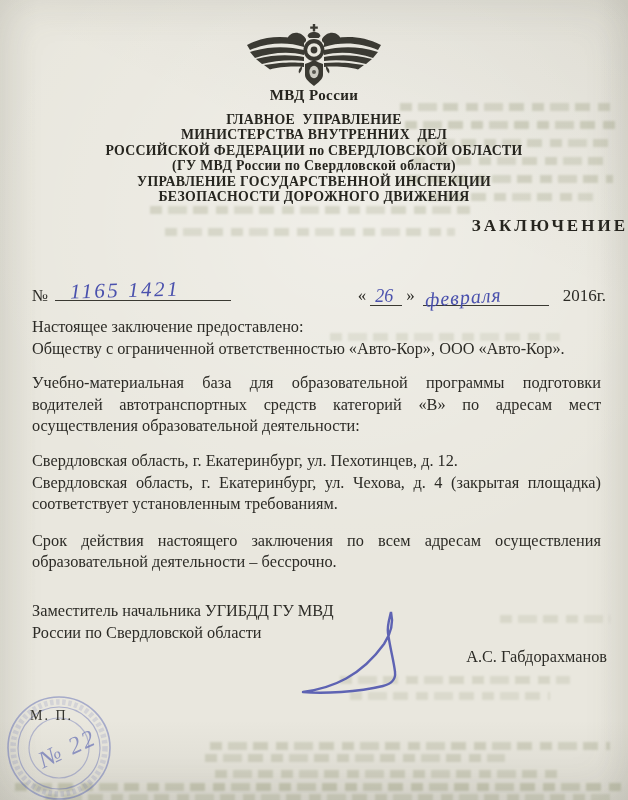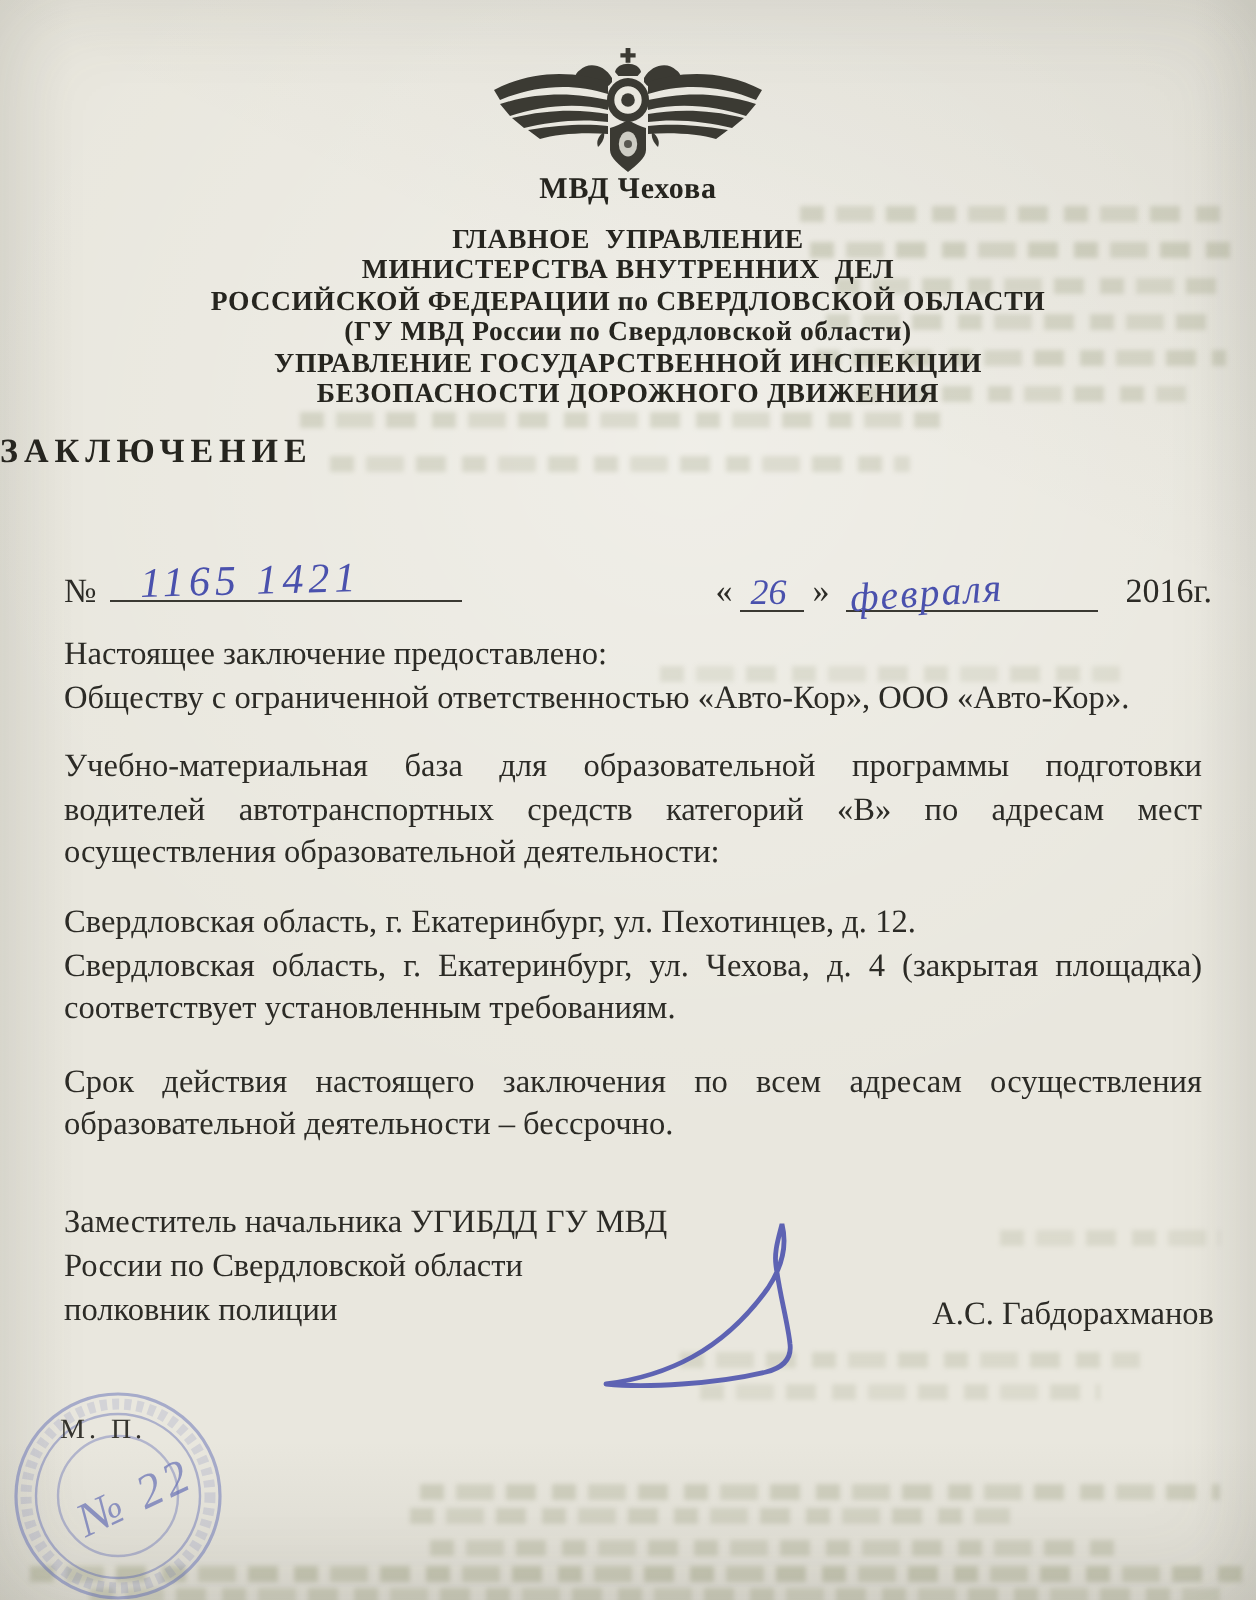--- a/index.html
+++ b/index.html
@@ -22,21 +22,21 @@
       rgba(148,152,118,.45) 18px 37px, rgba(148,152,118,0) 37px 43px,
       rgba(148,152,118,.55) 43px 58px, rgba(148,152,118,0) 58px 66px);
     filter:blur(1.2px);
   }
   .emblem{position:absolute;left:50%;top:24px;transform:translateX(-50%);}
   .logo-caption{position:absolute;top:87px;left:0;width:100%;text-align:center;
     font-weight:bold;font-size:15px;letter-spacing:.4px;color:#26251f;}
   .header-block{position:absolute;top:112px;left:0;width:100%;text-align:center;
     font-weight:bold;font-size:13.8px;line-height:15.4px;letter-spacing:.3px;color:#26251f;}
   .hdr-line{white-space:pre;}
-  .doc-title{position:absolute;top:216px;left:0;width:100%;text-align:left;
+  .doc-title{position:absolute;top:216px;left:0;width:100%;text-align:right;
     font-weight:bold;font-size:17px;letter-spacing:3px;color:#26251f;}
   .number-date-row{position:absolute;top:278px;left:32px;right:22px;height:34px;font-size:17px;}
   .doc-number{position:absolute;left:0;bottom:6px;}
   .number-blank{display:inline-block;width:176px;border-bottom:1.6px solid #3a3932;
     margin-left:7px;position:relative;vertical-align:baseline;height:20px;}
   .hand{font-style:italic;color:#4a51ad;font-family:"Liberation Serif",serif;}
   .hand-number{position:absolute;left:15px;bottom:-3px;font-size:21px;letter-spacing:2.5px;
     transform:rotate(-1.5deg);white-space:pre;}
   .doc-date{position:absolute;right:0;bottom:6px;display:flex;align-items:flex-end;gap:4px;}
   .day-blank{display:inline-block;width:32px;border-bottom:1.4px solid #3a3932;
@@ -110,21 +110,21 @@
       <path d="M82 42 C85 44 86 47 85 49.5 C82.5 47 81.5 44.5 82 42 Z"></path>
 
       <path d="M70 36 C66.5 38 63.5 39.2 61 40 L61 51 C61 55 66 58.8 70 62 C74 58.8 79 55 79 51 L79 40 C76.5 39.2 73.5 38 70 36 Z"></path>
     </g>
 
     <circle cx="70" cy="26" r="7.6" fill="#e9e7de" stroke="#3b3a33" stroke-width="1.5"></circle>
     <circle cx="70" cy="26" r="3.4" fill="#3b3a33"></circle>
     <ellipse cx="70" cy="48" rx="4.6" ry="6.2" fill="#e9e7de" opacity=".85"></ellipse>
     <circle cx="70" cy="48" r="2" fill="#3b3a33" opacity=".8"></circle>
   </svg>
-  <div class="logo-caption">МВД Чехова</div>
+  <div class="logo-caption">МВД России</div>
 
   <div class="header-block">
     <div class="hdr-line">ГЛАВНОЕ  УПРАВЛЕНИЕ</div>
     <div class="hdr-line">МИНИСТЕРСТВА ВНУТРЕННИХ  ДЕЛ</div>
     <div class="hdr-line">РОССИЙСКОЙ ФЕДЕРАЦИИ по СВЕРДЛОВСКОЙ ОБЛАСТИ</div>
     <div class="hdr-line">(ГУ МВД России по Свердловской области)</div>
     <div class="hdr-line">УПРАВЛЕНИЕ ГОСУДАРСТВЕННОЙ ИНСПЕКЦИИ</div>
     <div class="hdr-line">БЕЗОПАСНОСТИ ДОРОЖНОГО ДВИЖЕНИЯ</div>
   </div>
 
@@ -152,21 +152,20 @@
     <p>Обществу с ограниченной ответственностью «Авто-Кор», ООО «Авто-Кор».</p>
     <p class="gap">Учебно-материальная база для образовательной программы подготовки водителей автотранспортных средств категорий «В» по адресам мест осуществления образовательной деятельности:</p>
     <p class="gap">Свердловская область, г. Екатеринбург, ул. Пехотинцев, д. 12.</p>
     <p>Свердловская область, г. Екатеринбург, ул. Чехова, д. 4 (закрытая площадка) соответствует установленным требованиям.</p>
     <p class="gap2">Срок действия настоящего заключения по всем адресам осуществления образовательной деятельности – бессрочно.</p>
   </div>
 
   <div class="sig-block">
     <div>Заместитель начальника УГИБДД ГУ МВД</div>
     <div>России по Свердловской области</div>
-    <div>полковник полиции</div>
     <div class="sig-name">А.С. Габдорахманов</div>
   </div>
 
   <svg class="signature" width="145" height="100" viewBox="0 0 145 100">
     <path d="M5 90 C35 86 63 74 86 42 C92 33 96 22 93 10 C91 18 89 24 90 31 C92 46 96 60 97 70 C98 78 93 82 85 84 C60 90 25 92 5 90" fill="none" stroke="#4a51ad" stroke-width="2.4" stroke-linecap="round" opacity=".88"></path>
   </svg>
 
   <div class="seal-mark">М. П.</div>
 
   <svg class="stamp" width="118" height="110" viewBox="0 0 118 110">

